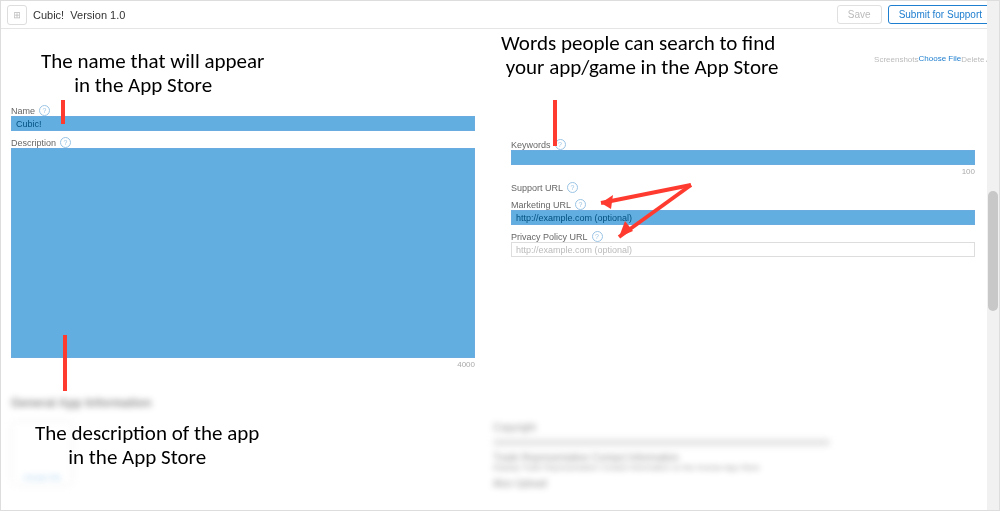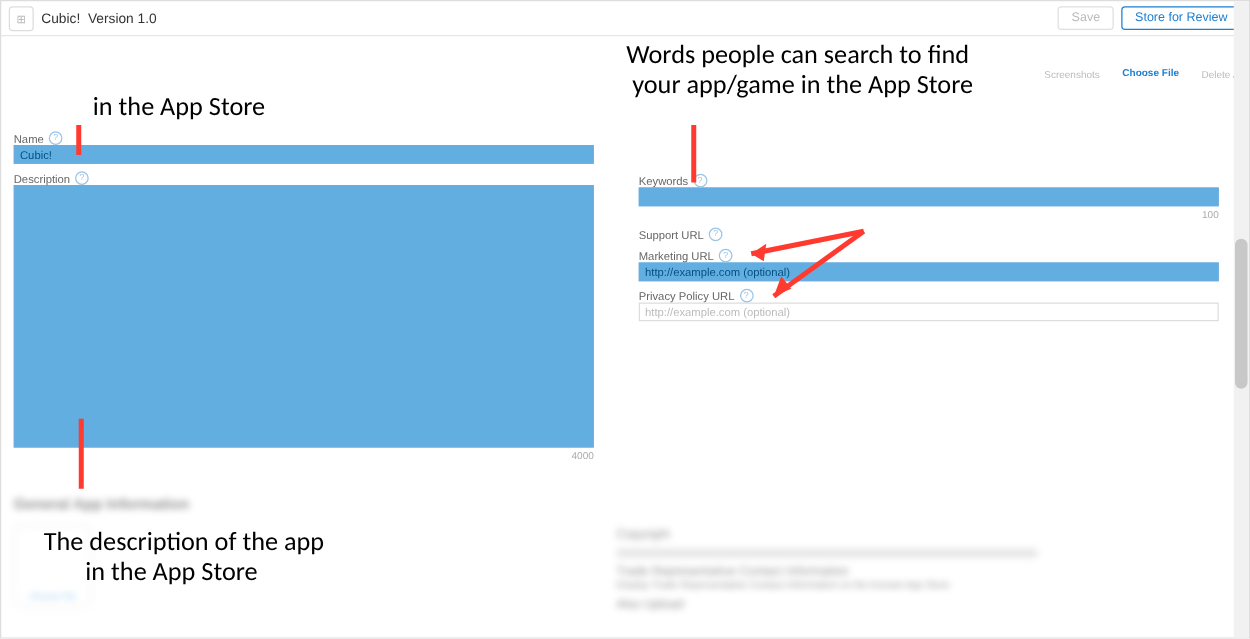--- a/index.html
+++ b/index.html
@@ -136,23 +136,23 @@
     margin-top: 2px;
   }
 
   .screenshot-actions {
     position: absolute;
     right: 4px;
     top: 54px;
     font-size: 8px;
     color: #bbb;
     display: flex;
-    gap: 18px;
-  }
-  .screenshot-actions .link { color: #1e7ecf; cursor: pointer; line-height: 1.1; font-weight: bold; }
+    gap: 0;
+  }
+  .screenshot-actions .link { color: #1e7ecf; cursor: pointer; line-height: 1.1; }
 
   
   .ann {
     position: absolute;
     font-size: 21px;
     color: #000;
     font-family: "Calibri", Arial, sans-serif;
     line-height: 1.15;
     white-space: nowrap;
     pointer-events: none;
@@ -204,21 +204,21 @@
 </head>
 <body>
 
 <div class="page">
 
   <div class="header">
     <div class="app-icon">⊞</div>
     <span><span>Cubic!</span>&nbsp;&nbsp;<span>Version 1.0</span></span>
     <div class="spacer"></div>
     <div class="btn save">Save</div>
-    <div class="btn submit">Store for Review</div>
+    <div class="btn submit">Submit for Support</div>
   </div>
 
   <div class="screenshot-actions">
     <span>Screenshots</span>
     <span class="link">Choose File</span>
     <span>Delete All</span>
   </div>
 
   <div class="body-area">
     <div class="col-left">
@@ -286,21 +286,21 @@
       <div style="height:6px;"></div>
       <div>Also Upload</div>
     </div>
   </div>
 
   <div class="scrollbar-track">
     <div class="scrollbar-thumb"></div>
   </div>
 
   <div class="ann" style="left:40px; top:48px;">
-    <br>
+    <span>The name that will appear</span><br>
     &nbsp;&nbsp;&nbsp;&nbsp;&nbsp;&nbsp;&nbsp;<span>in the App Store</span>
   </div>
   <div class="ann-line" style="left:60px; top:99px; width:4px; height:24px;"></div>
 
   <div class="ann" style="left:500px; top:30px;">
     <span>Words people can search to find</span><br>
     &nbsp;<span>your app/game in the App Store</span>
   </div>
   <div class="ann-line" style="left:552px; top:99px; width:4px; height:46px;"></div>
 

